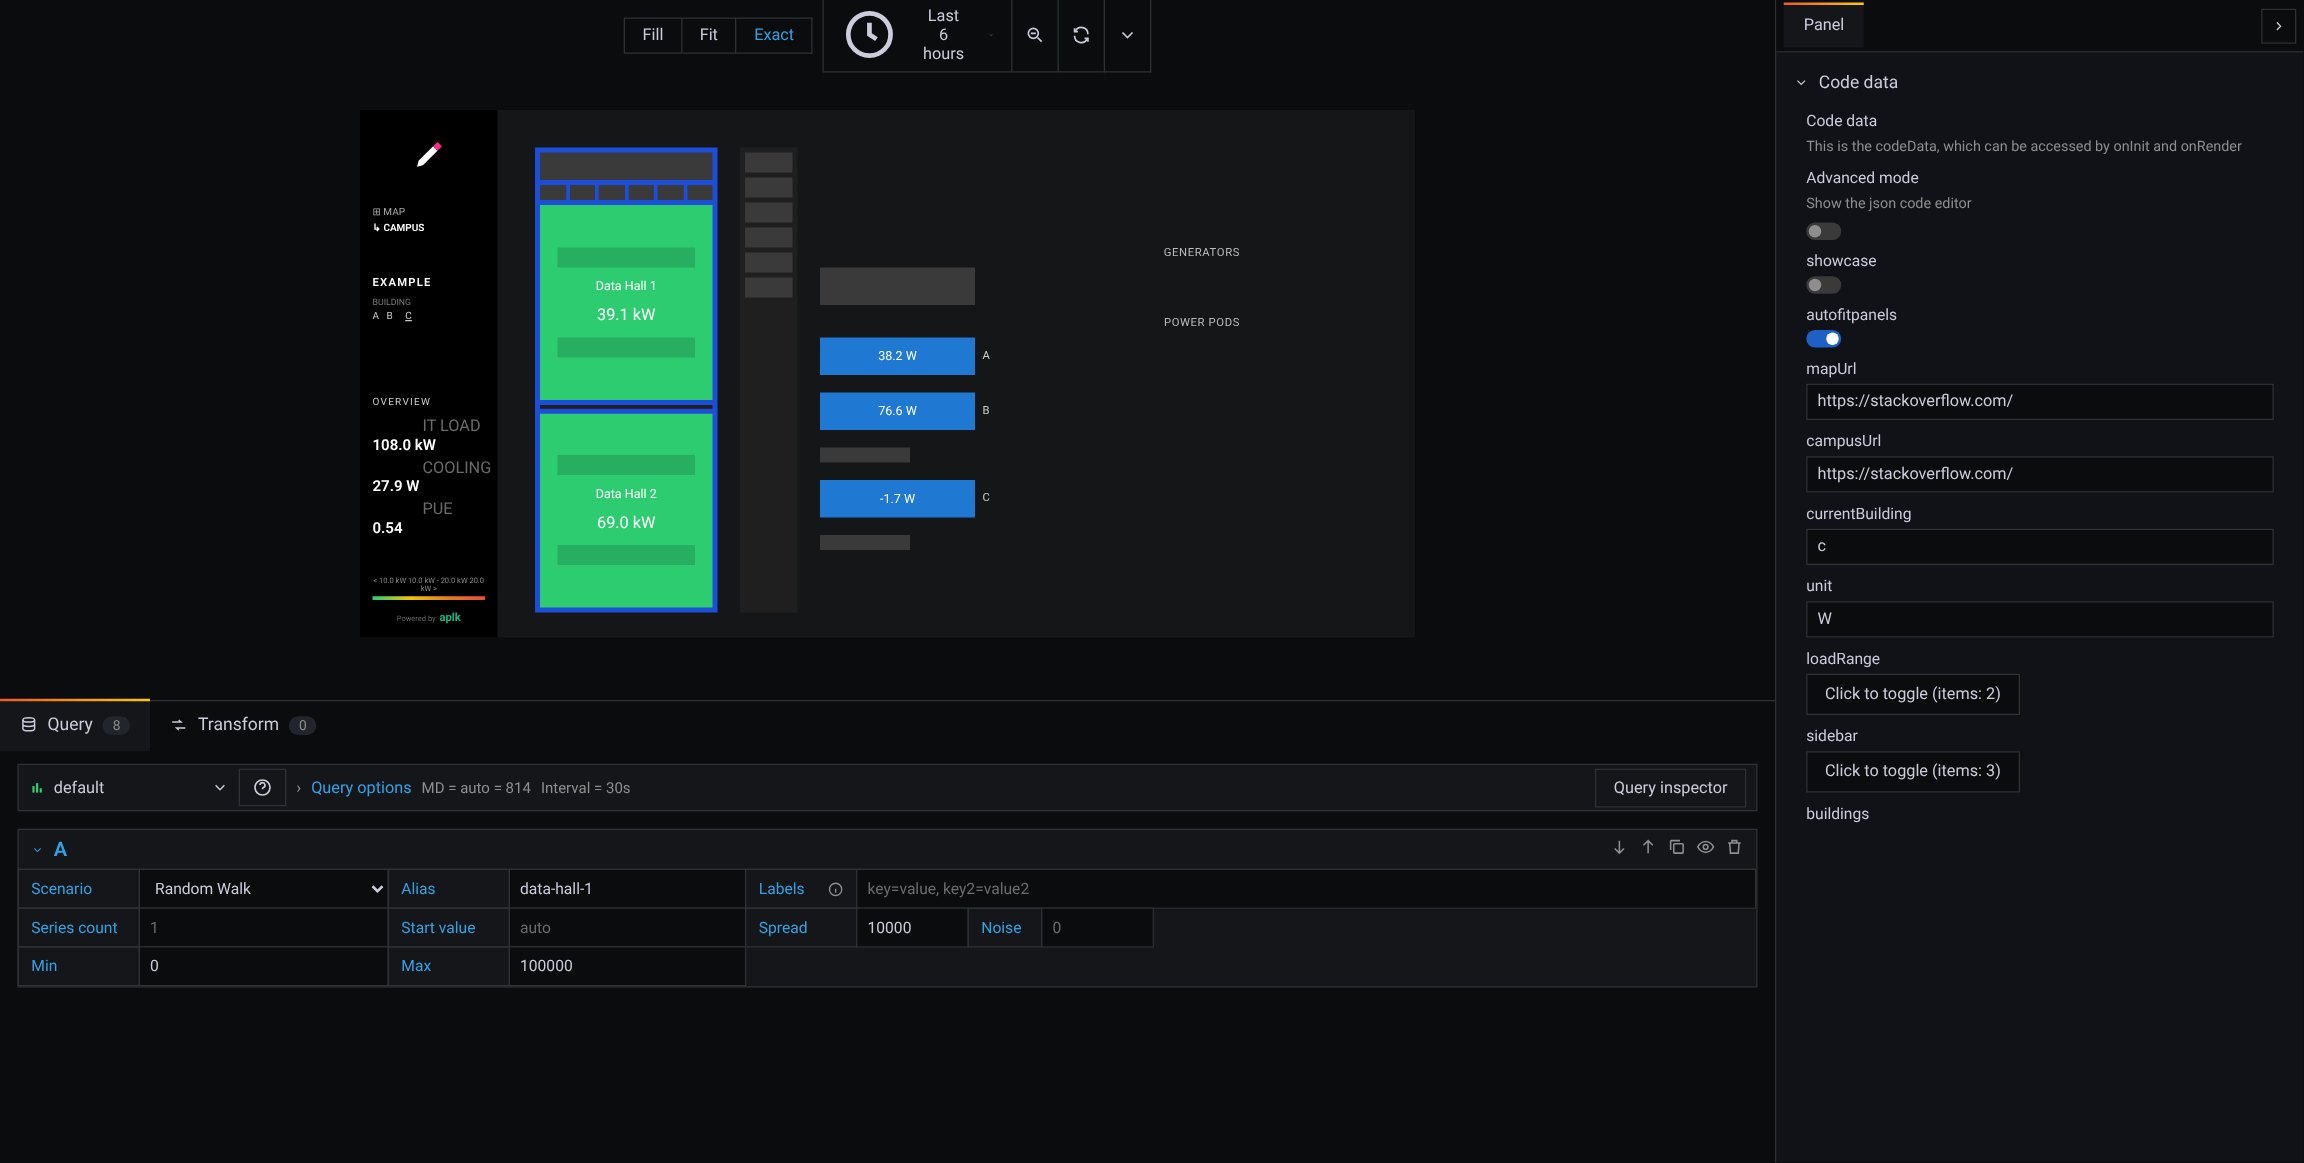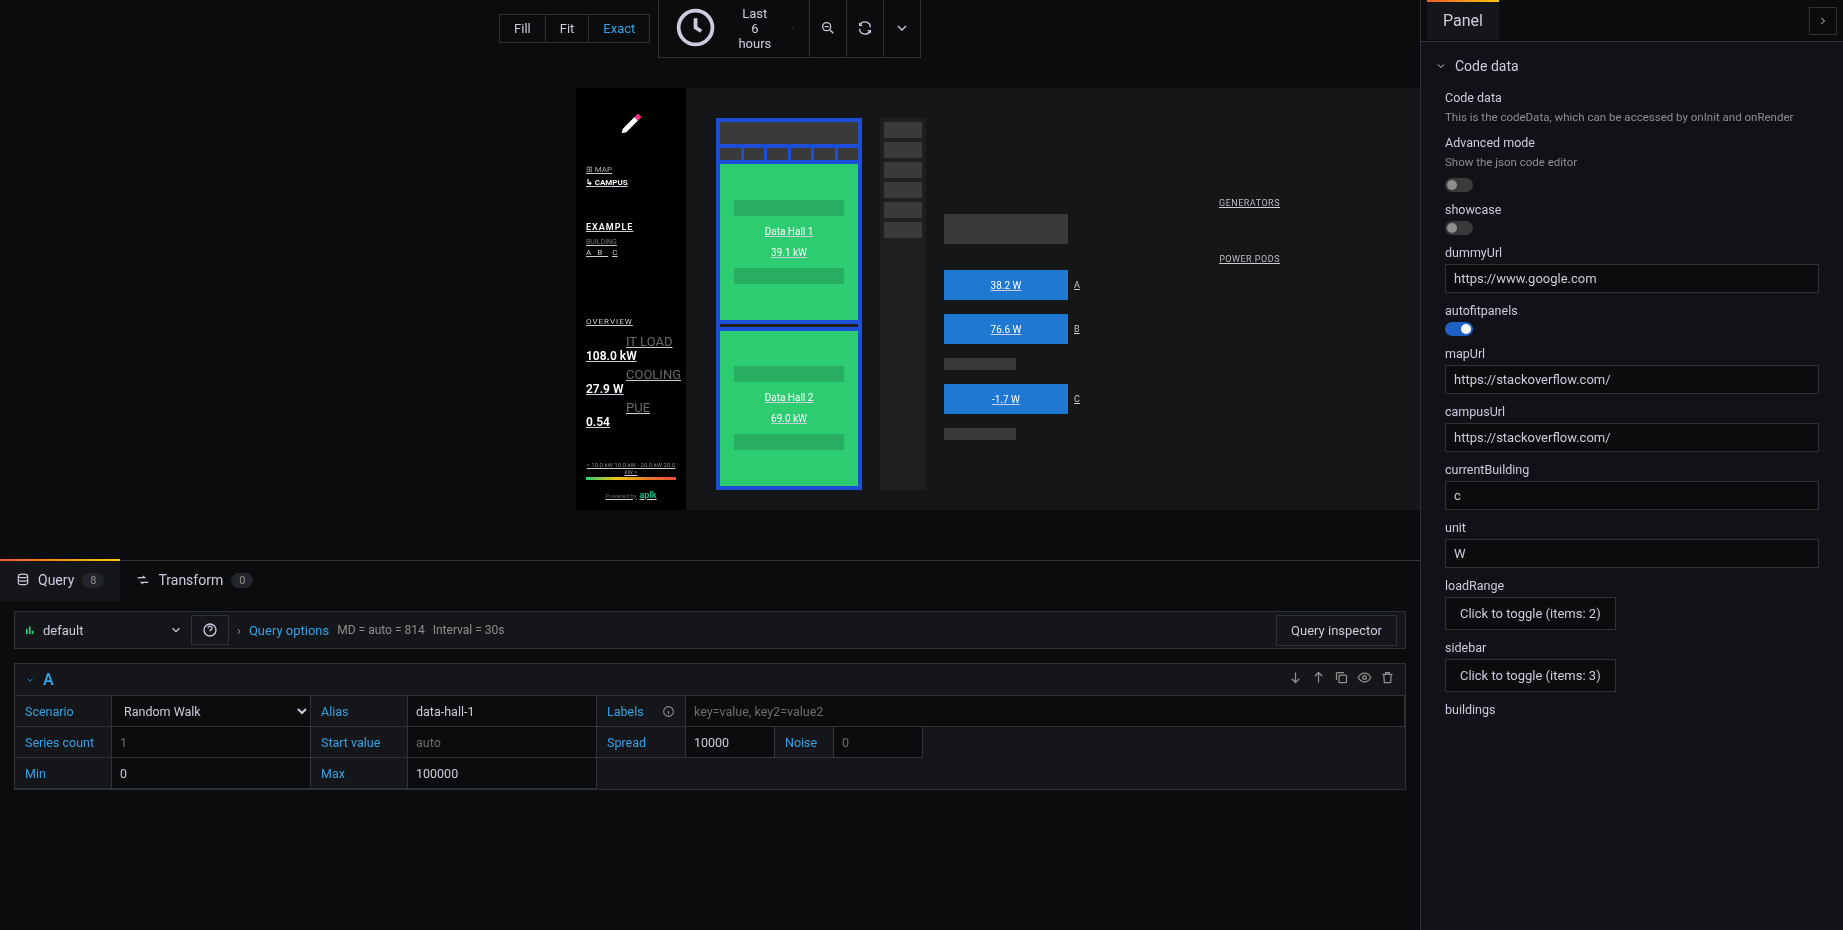--- a/index.html
+++ b/index.html
@@ -12,21 +12,21 @@
 .toolbar { height: 56px; display: flex; align-items: center; justify-content: center; gap: 8px; padding: 0 12px; }
 .btn-group { display: inline-flex; }
 .btn { background: transparent; border: 1px solid #2c3235; color: #ccccdc; font-size: 13px; padding: 6px 14px; cursor: pointer; }
 .btn-group .btn + .btn { border-left: none; }
 .btn.active { color: #33a2e5; }
 .btn-ic { padding: 6px 10px; display: inline-flex; align-items: center; justify-content: center; }
 .btn-ic svg { width: 16px; height: 16px; }
 .time-btn { display: inline-flex; align-items: center; gap: 20px; }
 
 
-.preview-area { flex: 0 0 498px; display: flex; align-items: flex-start; justify-content: flex-end; padding-top: 32px; text-decoration: underline; }
+.preview-area { flex: 0 0 498px; display: flex; align-items: flex-start; justify-content: center; padding-top: 32px; }
 .panel-frame { width: 844px; height: 422px; background: #151618; position: relative; display: flex; }
 .p-sidebar { width: 110px; background: #000; color: #fff; display: flex; flex-direction: column; font-size: 10px; position: relative; }
 .p-logo { height: 72px; display: flex; align-items: center; justify-content: center; }
 .p-logo svg { width: 28px; height: 28px; }
 .p-nav { font-size: 8px; padding: 4px 10px; color: #aaa; line-height: 1.6; }
 .p-nav .sel { color: #fff; font-weight: 600; }
 .p-ex { padding: 28px 10px 6px; font-size: 9px; font-weight: 600; letter-spacing: 1px; }
 .p-building-label { font-size: 7px; color: #7a7a7a; padding: 0 10px; }
 .p-bldg { padding: 2px 10px 0; font-size: 8px; letter-spacing: 6px; color: #ccc; }
 .p-bldg .cur { text-decoration: underline; letter-spacing: 0; margin-left: 4px; }
@@ -39,21 +39,21 @@
 .p-foot { font-size: 6px; color: #666; padding: 10px; text-align: center; display: flex; align-items: center; justify-content: center; gap: 3px; }
 .p-foot .aplk { color: #12b886; font-weight: 700; font-size: 9px; }
 
 .p-main { flex: 1; display: flex; padding: 30px 20px 20px 30px; gap: 18px; }
 .dhalls { width: 146px; display: flex; flex-direction: column; background: #1d4ed8; padding: 4px; gap: 4px; }
 .dh-top { height: 22px; display: flex; gap: 3px; }
 .dh-cell { background: #3a3a3a; flex: 1; }
 .dh-row { display: flex; gap: 3px; height: 12px; }
 .dh-hall { background: #2ecc71; flex: 1; display: flex; flex-direction: column; align-items: center; justify-content: center; gap: 10px; padding: 10px 0; }
 .dh-hall-title { color: #fff; font-size: 10px; }
-.dh-hall-sub { color: #fff; font-size: 10px; }
+.dh-hall-sub { color: #fff; font-size: 13px; }
 .dh-bar { width: 80%; height: 16px; background: #27ae60; }
 .dh-sep { height: 3px; background: #1f1f1f; }
 
 .gen-col { width: 46px; display: flex; flex-direction: column; gap: 4px; background: #1f1f1f; padding: 4px; }
 .gen-cell { height: 16px; background: #3a3a3a; }
 
 .right-col { flex: 1; display: flex; flex-direction: column; gap: 6px; font-size: 9px; color: #bbb; padding-top: 80px; }
 .rc-title { text-align: right; padding-right: 120px; font-size: 9px; letter-spacing: 0.5px; }
 .pod-row { display: flex; align-items: center; gap: 6px; }
 .pod { width: 124px; height: 30px; display: flex; align-items: center; justify-content: center; color: #fff; font-size: 10px; }
@@ -84,21 +84,21 @@
 .qa-head .spacer { flex: 1; }
 .qa-head .ic { cursor: pointer; color: #8e8e8e; }
 .qa-head .ic svg { width: 15px; height: 15px; }
 .qc-label { display: flex; align-items: center; padding: 0 10px; color: #33a2e5; font-size: 12.5px; height: 32px; border: 1px solid #2c3235; margin-top: -1px; margin-left: -1px; }
 .qc-input { display: flex; align-items: center; height: 32px; border: 1px solid #2c3235; margin-top: -1px; margin-left: -1px; justify-content: flex-end; }
 .qc-input input, .qc-input select { width: 100%; background: #0b0c0e; border: none; outline: none; color: #ccccdc; font-size: 12.5px; padding: 0 8px; height: 100%; }
 .qc-input input::placeholder { color: #6c6c6c; }
 
 
 .right-head { display: flex; align-items: center; height: 42px; padding: 0 6px; border-bottom: 1px solid #2c3235; background: #0b0c0e; position: relative; }
-.rh-tab { padding: 10px 16px; font-size: 16px; position: relative; }
+.rh-tab { padding: 10px 16px; font-size: 13px; position: relative; }
 .rh-tab.active::before { content: ""; position: absolute; top: -1px; left: 0; right: 0; height: 2px; background: linear-gradient(90deg, #f05a28, #fbca0a); }
 .rh-tab.active { background: #141619; }
 .rh-exp { margin-left: auto; border: 1px solid #2c3235; width: 28px; height: 28px; display: flex; align-items: center; justify-content: center; cursor: pointer; }
 
 .right-body { flex: 1; overflow: auto; padding: 6px 0; }
 .ropt { padding: 6px 24px 12px; }
 .ropt-sec-title { display: flex; align-items: center; gap: 8px; padding: 10px 14px; font-size: 14px; cursor: pointer; }
 .ropt-sec-title svg { width: 12px; height: 12px; }
 .rlabel { font-size: 12.5px; color: #ccccdc; margin-bottom: 4px; }
 .rdesc { font-size: 11.5px; color: #8e8e8e; margin-bottom: 8px; line-height: 1.4; }
@@ -409,24 +409,20 @@
           <div class="rlabel">Advanced mode</div>
           <div class="rdesc">Show the json code editor</div>
           <div class="toggle"></div>
         </div>
 
         <div class="rfield">
           <div class="rlabel">showcase</div>
           <div class="toggle"></div>
         </div>
 
-        <div class="rfield">
-          <div class="rlabel">dummyUrl</div>
-          <input class="rinput" value="https://www.google.com" style="">
-        </div>
 
         <div class="rfield">
           <div class="rlabel">autofitpanels</div>
           <div class="toggle on"></div>
         </div>
 
         <div class="rfield">
           <div class="rlabel">mapUrl</div>
           <input class="rinput" value="https://stackoverflow.com/" style="">
         </div>

